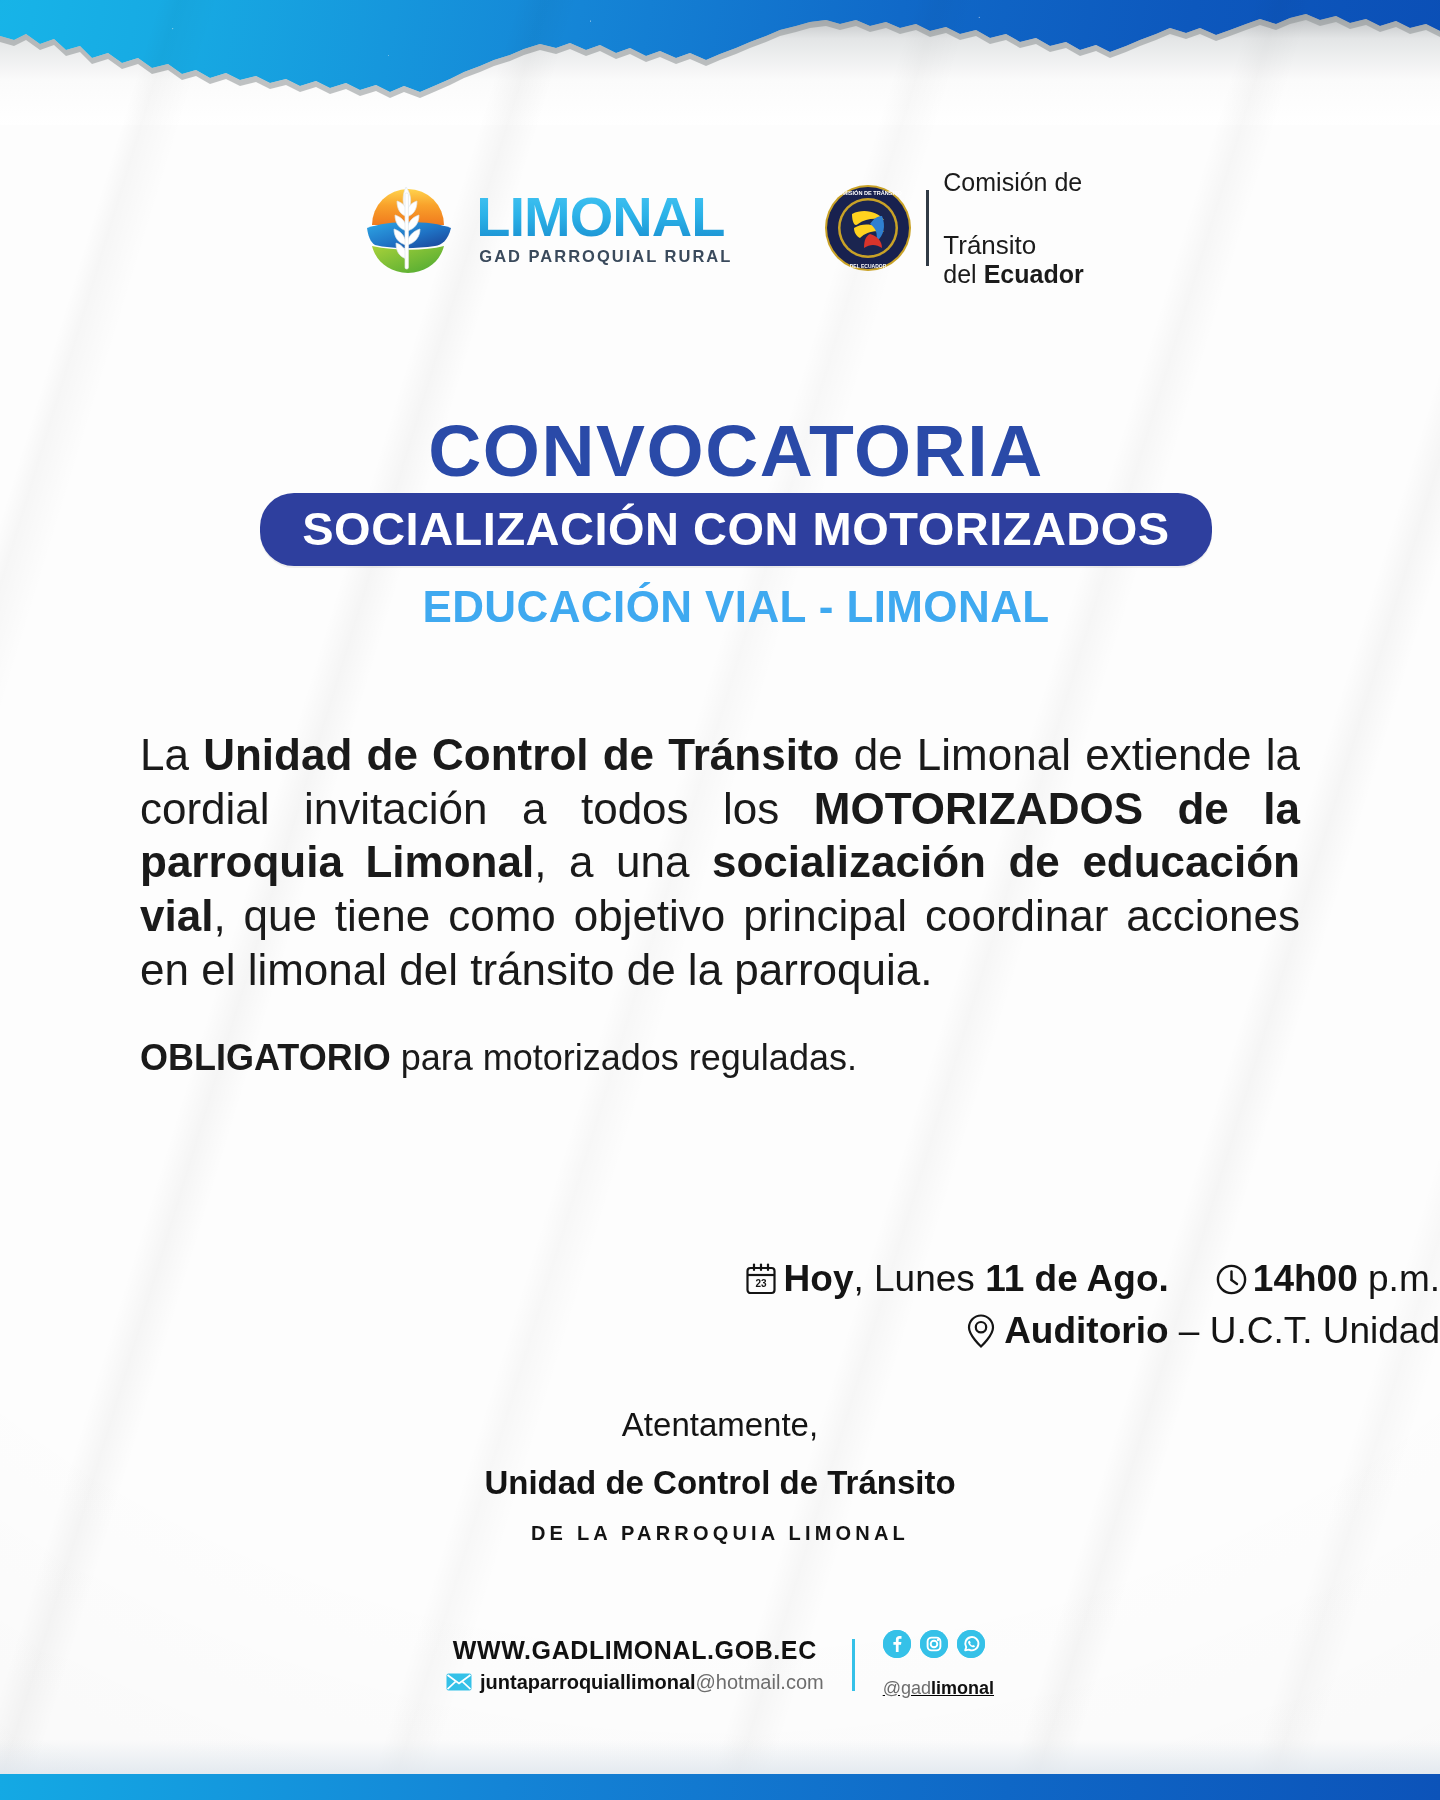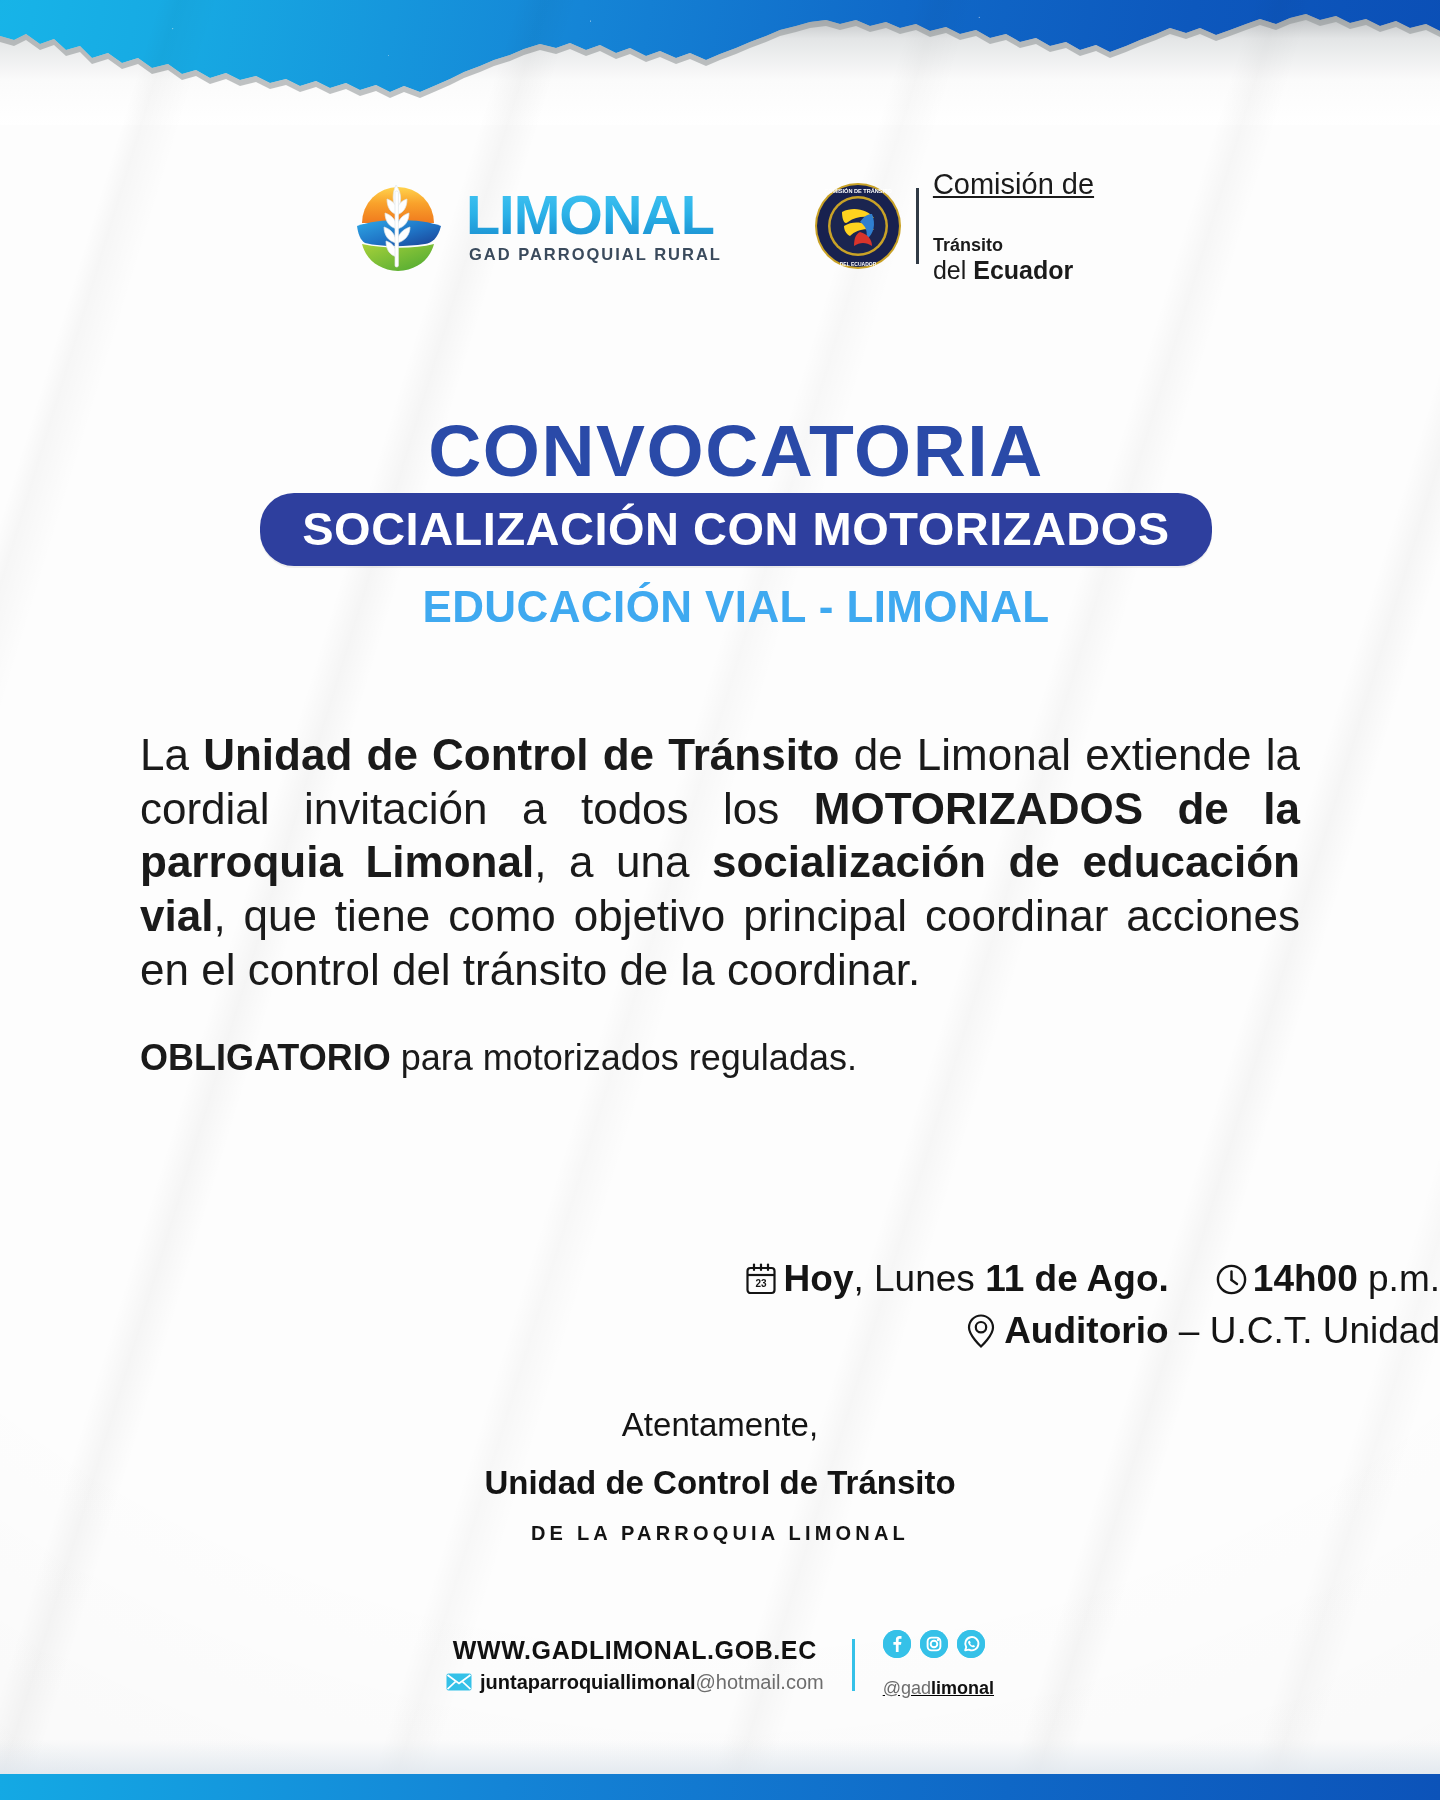--- a/index.html
+++ b/index.html
@@ -90,22 +90,22 @@
   }
   .limonal-sub{
     font-size:16.5px; font-weight:bold; letter-spacing:2.0px; color:#3a4a5c;
     margin-top:4px; margin-left:3px;
   }
 
   .logo-cte{ display:flex; align-items:center; gap:14px; }
   .cte-seal{ width:88px; height:88px; position:relative; }
   .cte-divider{ width:3px; height:76px; background:#303a45; }
   .cte-text{ display:flex; flex-direction:column; line-height:1.12; color:#1b1b1b; }
-  .cte-l1{ font-size:29px; font-weight:400;text-decoration:underline; }
-  .cte-l2{ font-size:18px; font-weight:bold;margin-top:35px; }
+  .cte-l1{ font-size:25px; font-weight:400; }
+  .cte-l2{ font-size:26px; font-weight:normal;margin-top:35px; }
   .cte-l3{ font-size:25px; font-weight:400; }
   .cte-l3 b{ font-weight:bold; }
 
   
   .title-wrap{ position:absolute; left:0; top:415px; width:1440px; text-align:center;padding-left:32px; }
   .t-convocatoria{
     font-family:"Liberation Sans", sans-serif;
     font-size:72px; font-weight:bold; letter-spacing:1.5px;
     color:#2a4aa8; line-height:1;
     transform:scaleX(1.02);
@@ -317,21 +317,21 @@
   </div>
 
   <div class="title-wrap">
     <div class="t-convocatoria">CONVOCATORIA</div>
     <div class="t-pill">SOCIALIZACIÓN CON MOTORIZADOS</div>
     <div class="t-sub">EDUCACIÓN VIAL - LIMONAL</div>
   </div>
 
   <div class="body-wrap">
     <p class="para">
-      <span>La </span><b>Unidad de Control de Tránsito</b><span> de Limonal extiende la cordial invitación a todos los </span><b>MOTORIZADOS de la parroquia Limonal</b><span>, a una </span><b>socialización de educación vial</b><span>, que tiene como objetivo principal coordinar acciones en el control del tránsito de la coordinar.</span>
+      <span>La </span><b>Unidad de Control de Tránsito</b><span> de Limonal extiende la cordial invitación a todos los </span><b>MOTORIZADOS de la parroquia Limonal</b><span>, a una </span><b>socialización de educación vial</b><span>, que tiene como objetivo principal coordinar acciones en el limonal del tránsito de la parroquia.</span>
     </p>
     <p class="para-strong">
       <b>OBLIGATORIO</b><span> para motorizados reguladas.</span>
     </p>
   </div>
 
   <div class="details">
     <div class="detail-row">
       <span class="d-date">
         <span class="icn">

